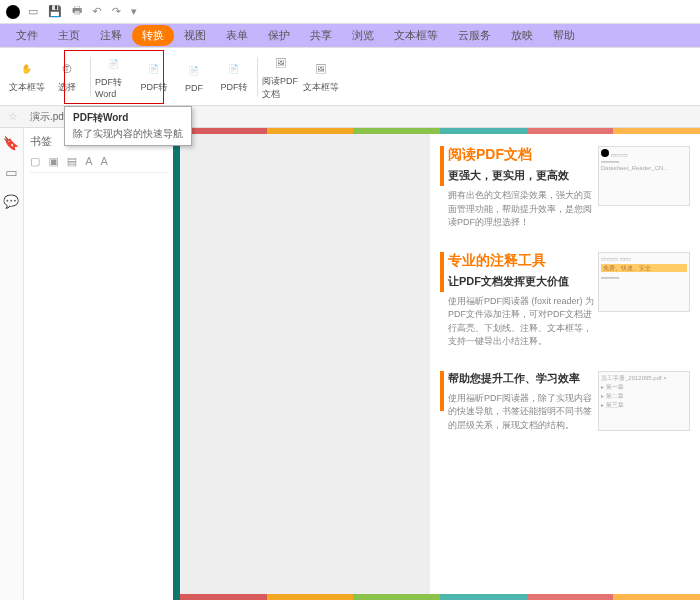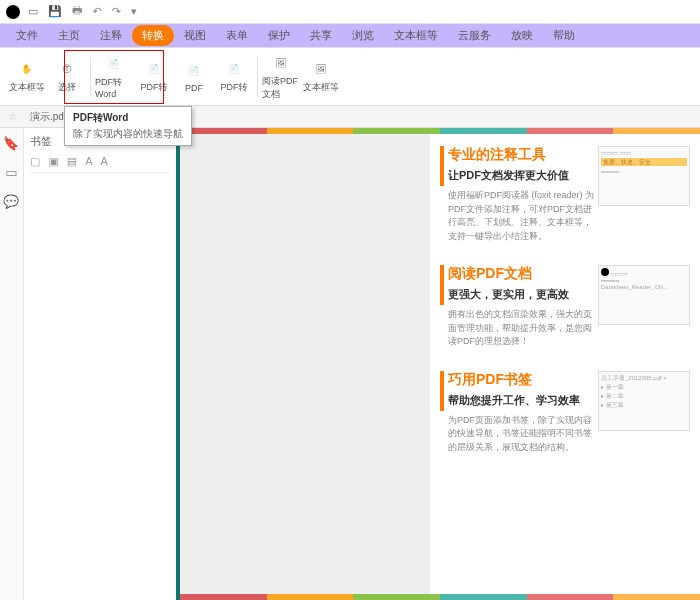--- a/index.html
+++ b/index.html
@@ -19,21 +19,21 @@
 .tooltip{position:absolute;left:64px;top:58px;background:#fff;border:1px solid #aaa;padding:4px 8px;font-size:10px;box-shadow:2px 2px 4px rgba(0,0,0,0.2);z-index:10}
 .tooltip .tt-title{font-weight:bold;color:#333;margin-bottom:2px}
 .tooltip .tt-desc{color:#666}
 .tabbar{height:22px;background:#f5f5f5;border-bottom:1px solid #ddd;display:flex;align-items:center;padding:0 4px}
 .tabbar .tab{padding:2px 12px;font-size:10px;color:#666;border-right:1px solid #ddd}
 .tabbar .star{margin-left:4px;color:#ccc}
 .main{display:flex;height:472px}
 .sidebar{width:24px;background:#fafafa;border-right:1px solid #e5e5e5;display:flex;flex-direction:column;align-items:center;padding-top:8px;gap:14px;color:#888}
 .sidebar .sic{cursor:pointer;font-size:13px}
 .sidebar .sic.active{color:#ff7a00}
-.bmpanel{width:156px;background:#fff;border-right:4px solid #0f766e;padding:6px}
+.bmpanel{width:156px;background:#fff;border-right:7px solid #0f766e;padding:6px}
 .bmpanel .hdr{font-size:11px;color:#666;margin-bottom:6px}
 .bmpanel .tb{display:flex;gap:8px;color:#999;font-size:11px;border-bottom:1px solid #eee;padding-bottom:4px}
 .docarea{flex:1;background:#eee;position:relative;overflow:hidden}
 .stripe-top{height:6px;display:flex}
 .stripe-top div{flex:1}
 .page{position:absolute;right:0;top:6px;width:270px;height:460px;background:#fff;padding:12px 10px;overflow:hidden}
 .page .accent{position:absolute;left:0;width:4px;height:40px;background:#ff7a00}
 .sec{margin-bottom:22px;position:relative;padding-left:8px}
 .sec h2{color:#ff7a00;font-size:14px;font-weight:bold;margin-bottom:4px}
 .sec h3{color:#333;font-size:11px;font-weight:bold;margin-bottom:6px}
@@ -143,37 +143,36 @@
         <div style="background: rgb(216, 90, 90);"></div>
         <div style="background: rgb(245, 166, 35);"></div>
         <div style="background: rgb(139, 195, 74);"></div>
         <div style="background: rgb(77, 182, 172);"></div>
         <div style="background: rgb(229, 115, 115);"></div>
         <div style="background: rgb(255, 183, 77);"></div>
       </div>
     <div class="page" id="pageContent">
         <div class="sec">
           <div class="accent" style="top: 0px;"></div>
+          <h2>阅读PDF文档</h2>
+          <h3>更强大，更实用，更高效</h3>
+          <p>拥有出色的文档渲染效果，强大的页面管理功能，帮助提升效率，是您阅读PDF的理想选择！</p>
+          <div class="thumb"><span class="thdot"></span> ▭▭▭<br>━━━━━<br>Datasheet_Reader_CN...</div>
+        </div>
+        <div class="sec">
+          <div class="accent" style="top: 0px;"></div>
           <h2>专业的注释工具</h2>
           <h3>让PDF文档发挥更大价值</h3>
           <p>使用福昕PDF阅读器 (foxit reader) 为PDF文件添加注释，可对PDF文档进行高亮、下划线、注释、文本框等，支持一键导出小结注释。</p>
           <div class="thumb">▭▭▭ ▭▭<br><div class="orange-line">免费、快速、安全</div>━━━━━</div>
         </div>
         <div class="sec">
           <div class="accent" style="top: 0px;"></div>
-          <h2>阅读PDF文档</h2>
-          <h3>更强大，更实用，更高效</h3>
-          <p>拥有出色的文档渲染效果，强大的页面管理功能，帮助提升效率，是您阅读PDF的理想选择！</p>
-          <div class="thumb"><span class="thdot"></span> ▭▭▭<br>━━━━━<br>Datasheet_Reader_CN...</div>
-        </div>
-        <div class="sec">
-          <div class="accent" style="top: 0px;"></div>
-          <h2>巧用PDF书签</h2>
           <h3>帮助您提升工作、学习效率</h3>
-          <p>为PDF页面添加书签，除了实现内容的快速导航，书签还能指明不同书签的层级关系，展现文档的结构。</p>
+          <p>使用福昕PDF阅读器，除了实现内容的快速导航，书签还能指明不同书签的层级关系，展现文档的结构。</p>
           <div class="thumb">员工手册_2012095.pdf ×<br>▸ 第一章<br>▸ 第二章<br>▸ 第三章</div>
         </div>
       </div>
     <div class="stripe-bot" id="stripeBot">
         <div style="background: rgb(216, 90, 90);"></div>
         <div style="background: rgb(245, 166, 35);"></div>
         <div style="background: rgb(139, 195, 74);"></div>
         <div style="background: rgb(77, 182, 172);"></div>
         <div style="background: rgb(229, 115, 115);"></div>
         <div style="background: rgb(255, 183, 77);"></div>

